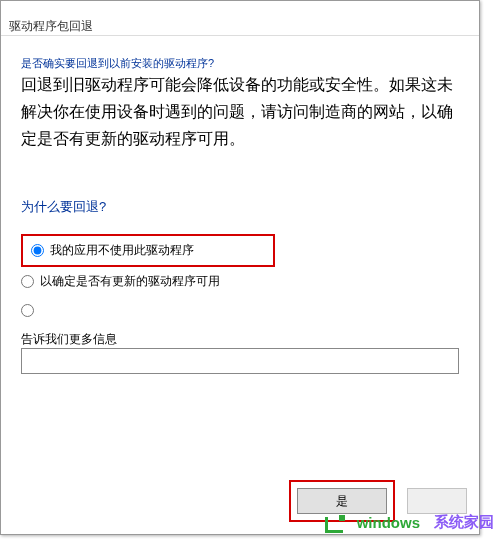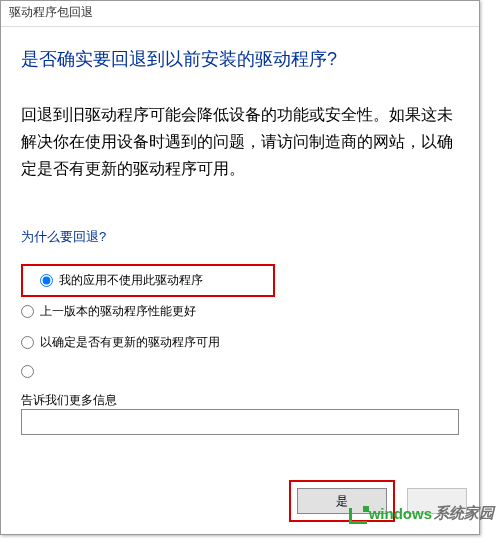--- a/index.html
+++ b/index.html
@@ -14,33 +14,32 @@
     }
     .dialog {
       width: 480px;
       height: 535px;
       border: 1px solid #999;
       background: #fff;
       box-shadow: 1px 1px 3px rgba(0,0,0,0.3);
       position: relative;
     }
     .title-bar {
-      height: 26px;
-      padding: 3px 8px;
+      height: 14px;
+      padding: 17px 8px;
       font-size: 12px;
       color: #333;
       border-bottom: 1px solid #ddd;
     }
     .content {
       padding: 20px 20px 10px 20px;
     }
     .main-question {
       color: #003399;
-      font-size: 18px;
-      margin-bottom: 30px;
+      font-size: 11px;
     }
     .body-text {
       color: #000;
       font-size: 16px;
       line-height: 1.7;
       margin-bottom: 45px;
     }
     .sub-question {
       color: #003399;
       font-size: 13px;
@@ -56,21 +55,21 @@
       font-size: 12px;
       color: #000;
     }
     .radio-item input[type="radio"] {
       margin-right: 6px;
       width: 13px;
       height: 13px;
     }
     .highlighted {
       border: 2px solid #d40000;
-      padding: 6px 17px;
+      padding: 6px 8px;
       margin-bottom: 6px;
       display: inline-flex;
       width: 254px;
     }
     .more-info-label {
       font-size: 12px;
       color: #000;
       margin-top: 6px;
     }
     .text-input {
@@ -103,27 +102,27 @@
       width: 60px;
       opacity: 0.5;
       overflow: hidden;
     }
     .yes-highlight {
       border: 2px solid #d40000;
       padding: 6px;
     }
     .watermark {
       position: absolute;
-      bottom: 20px;
+      bottom: 11px;
       right: 6px;
       font-size: 15px;
       font-weight: bold;
       display: flex;
       align-items: center;
-      gap: 2px;
+      gap: 14px;
       pointer-events: none;
       z-index: 100;
     }
     .wm-logo {
       width: 18px;
       height: 15px;
       position: relative;
     }
     .wm-logo::before {
       content: "";
@@ -135,21 +134,21 @@
       border-right: none;
     }
     .wm-logo::after {
       content: "";
       position: absolute;
       right: -2px; top: 0;
       width: 6px; height: 6px;
       background: #2ea838;
     }
     .wm-text1 { color: #2ea838; }
-    .wm-text2 { color: #737373; font-style: italic; }
+    .wm-text2 { color: #8b5cf6; }
   </style>
 </head>
 <body>
 
 <div class="dialog">
   <div class="title-bar">驱动程序包回退</div>
 
   <div class="content">
     <div class="main-question">是否确实要回退到以前安装的驱动程序?</div>
 
@@ -157,24 +156,20 @@
 
     <div class="sub-question">为什么要回退?</div>
 
     <div class="radio-group">
 
       <label class="radio-item highlighted">
         <input type="radio" name="reason" checked="" style="">
         <span>我的应用不使用此驱动程序</span>
       </label>
 
-      <label class="radio-item">
-        <input type="radio" name="reason" style="">
-        <span>上一版本的驱动程序性能更好</span>
-      </label>
 
 
       <label class="radio-item">
         <input type="radio" name="reason" style="">
         <span>以确定是否有更新的驱动程序可用</span>
       </label>
 
       <label class="radio-item">
         <input type="radio" name="reason" style="">
       </label>

